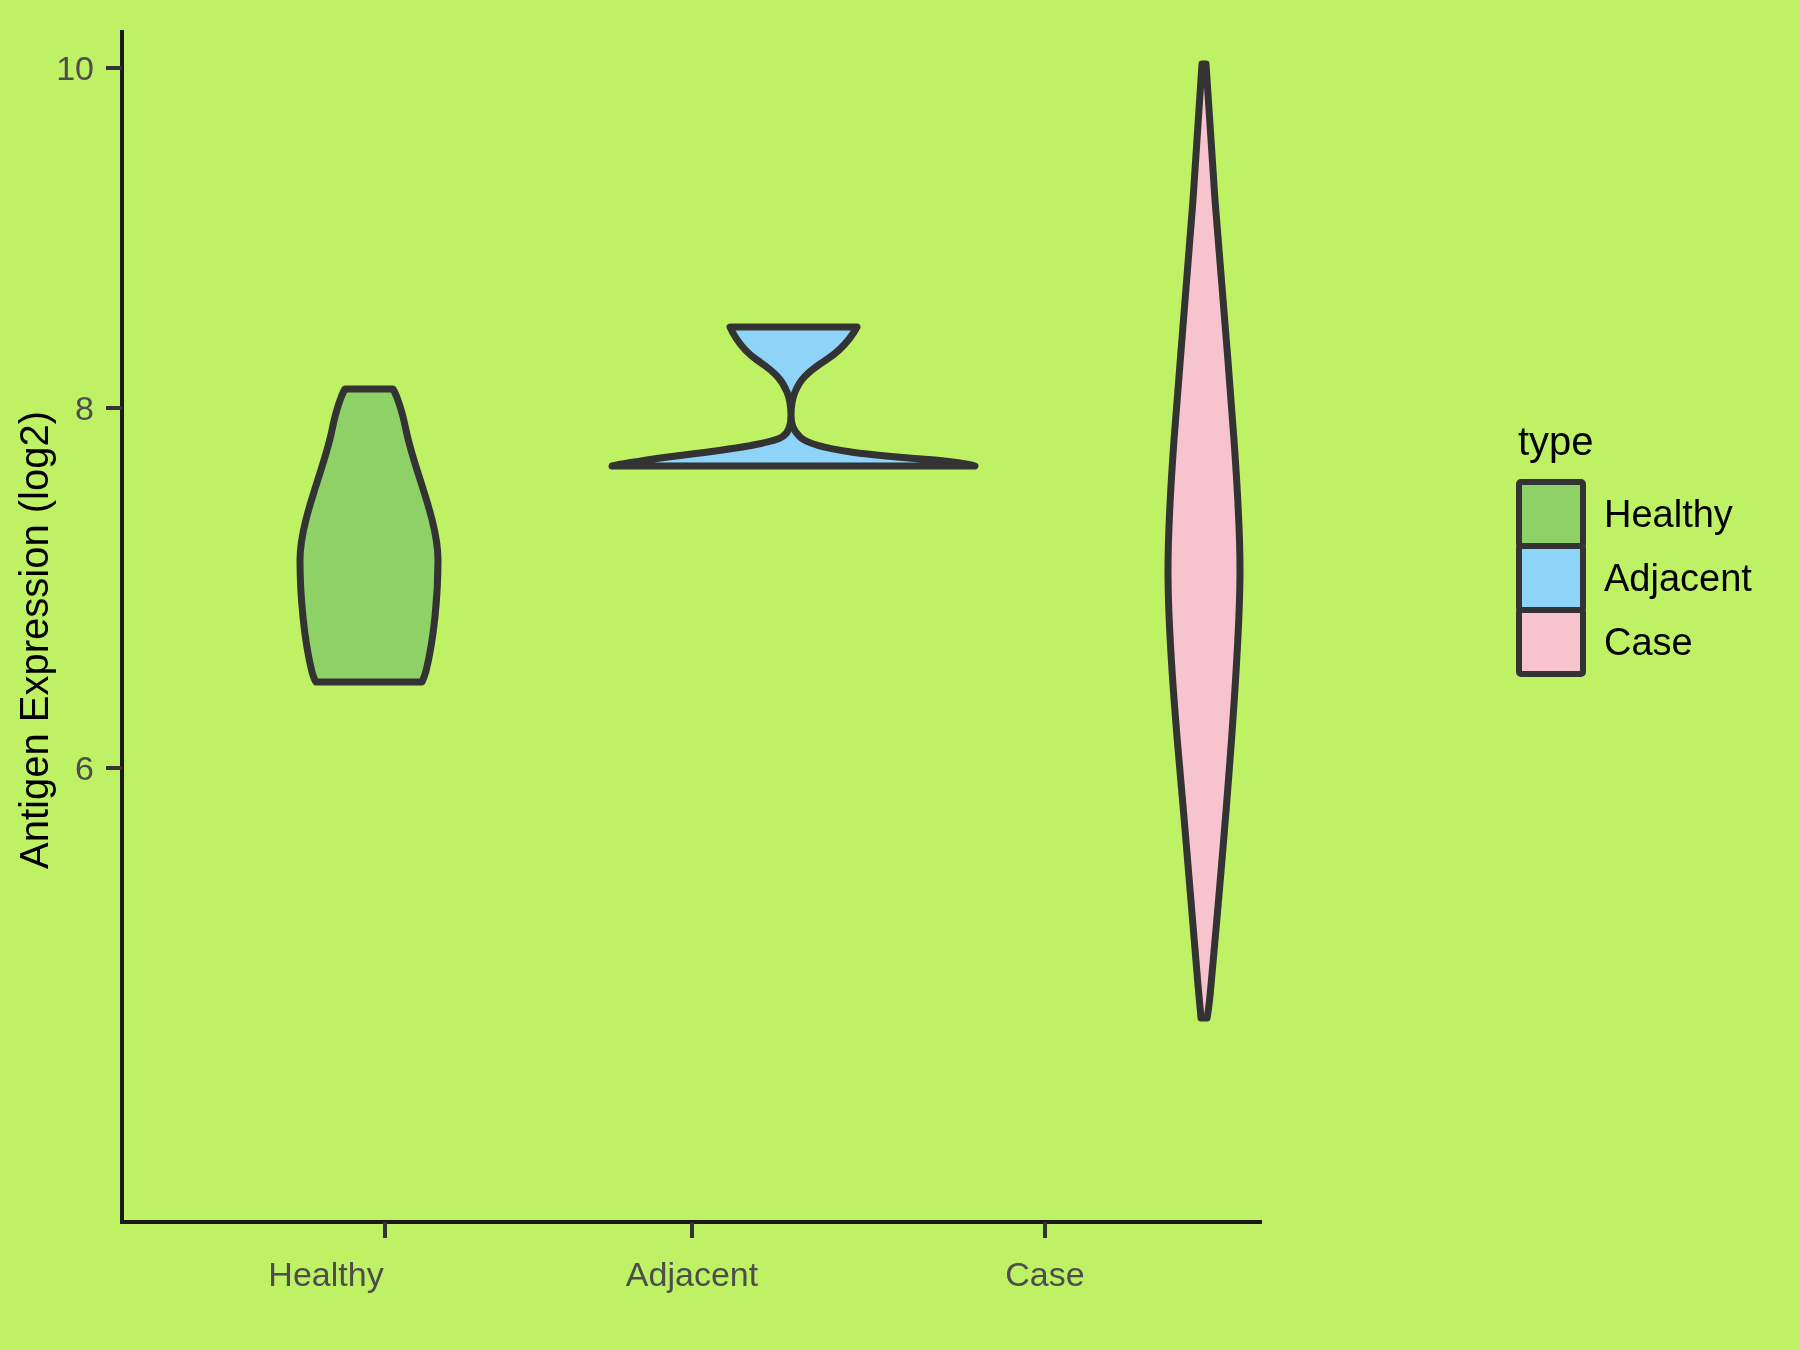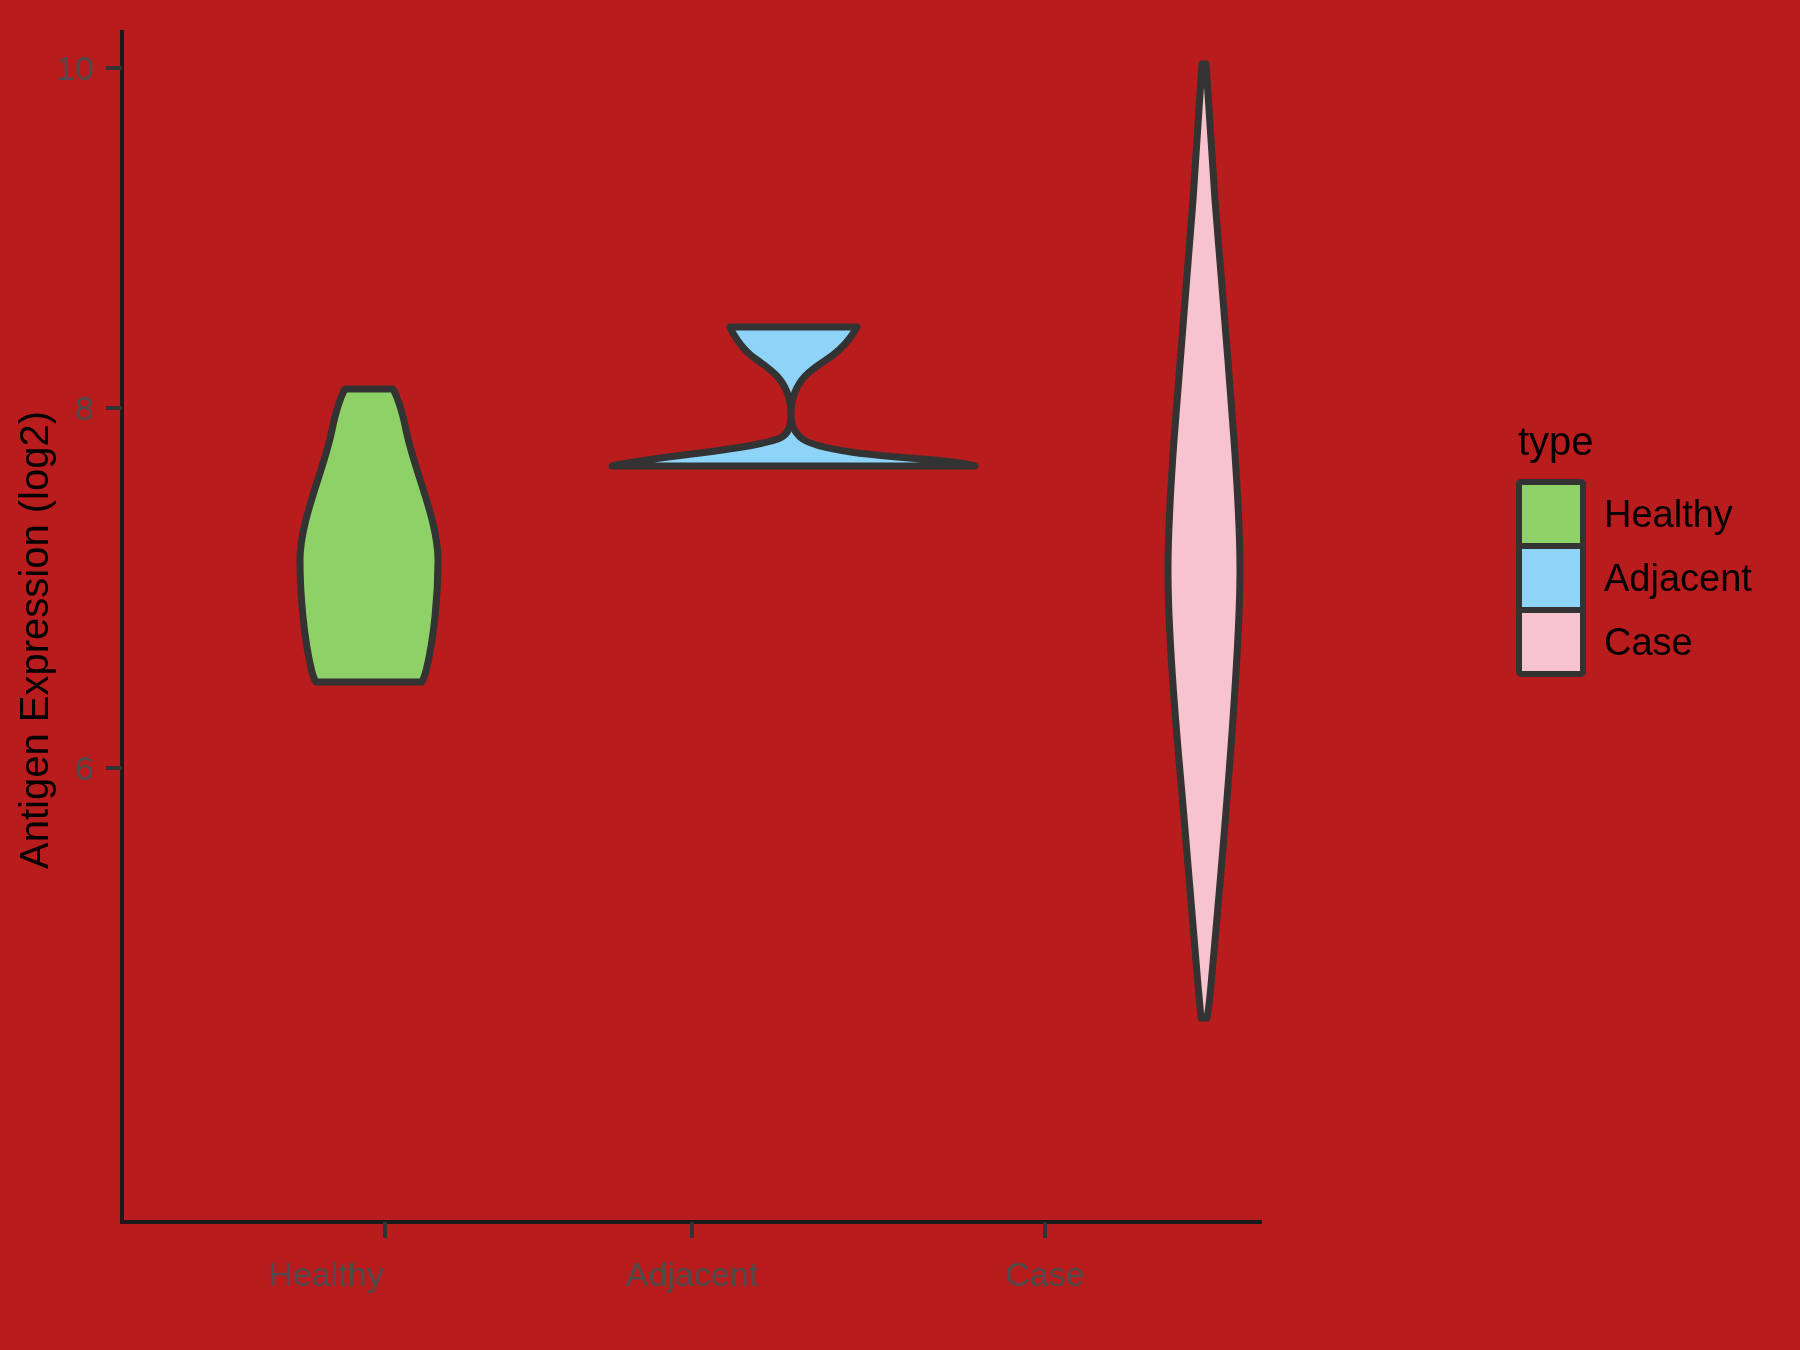--- a/index.html
+++ b/index.html
@@ -10,21 +10,21 @@
   body {
     width: 1800px;
     height: 1350px;
     font-family: "Liberation Sans", sans-serif;
     overflow: hidden;
   }
   #root {
     position: relative;
     width: 1800px;
     height: 1350px;
-    background: #b91c1c;
+    background: #bef264;
   }
   #plot-svg {
     position: absolute;
     left: 0;
     top: 0;
     width: 1800px;
     height: 1350px;
   }
   .axis-text {
     fill: #4d4d4d;

